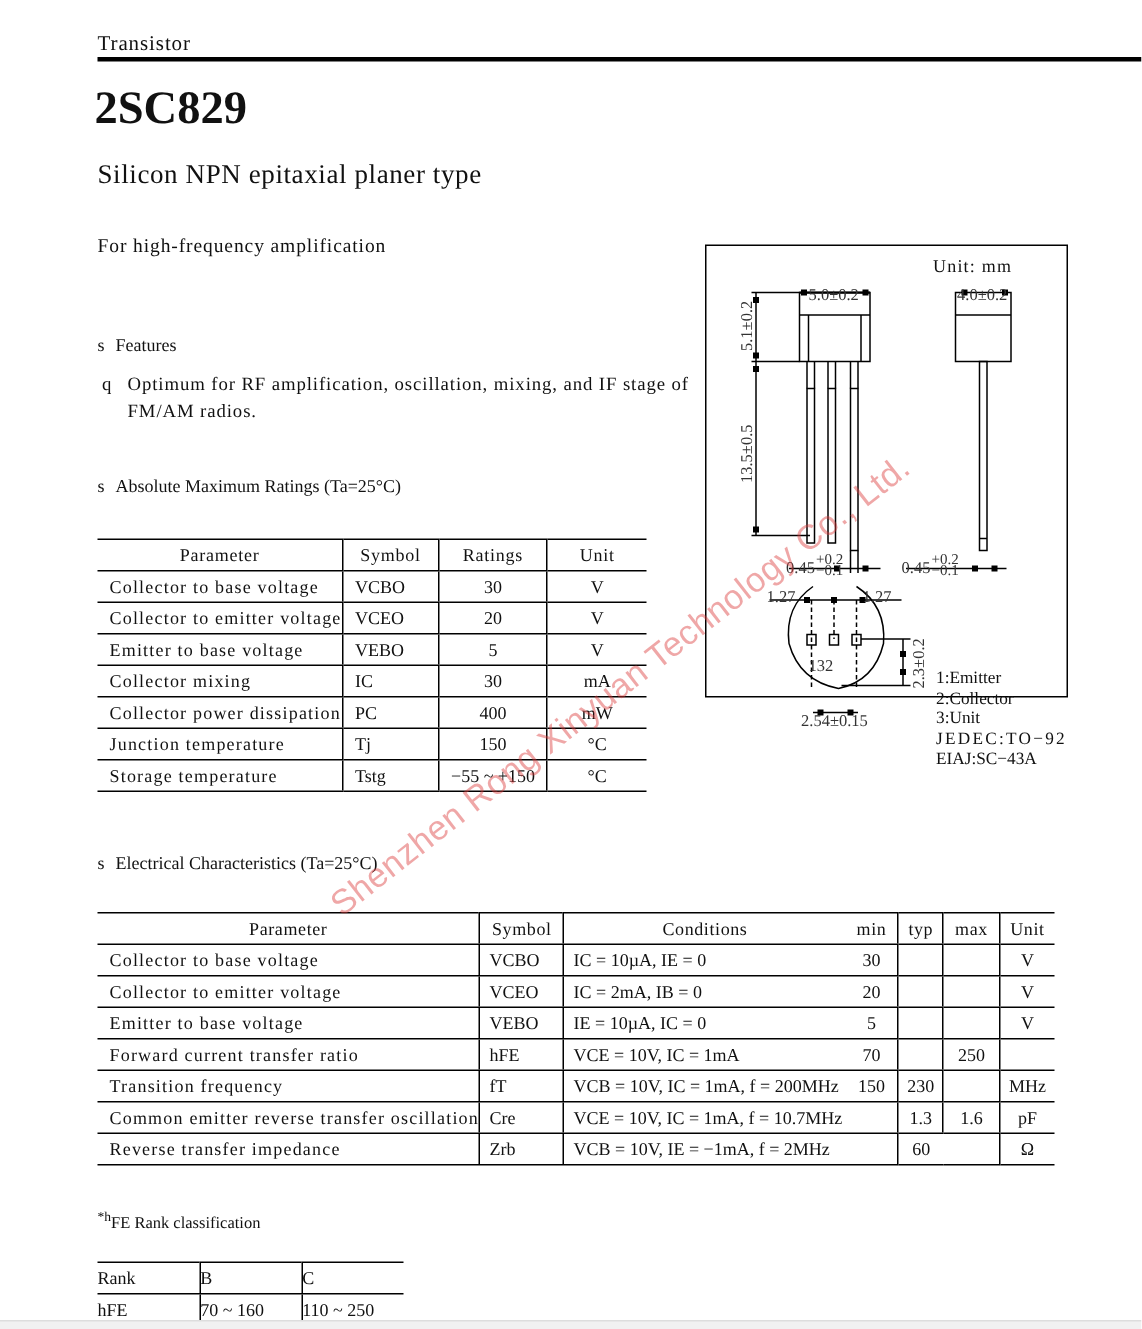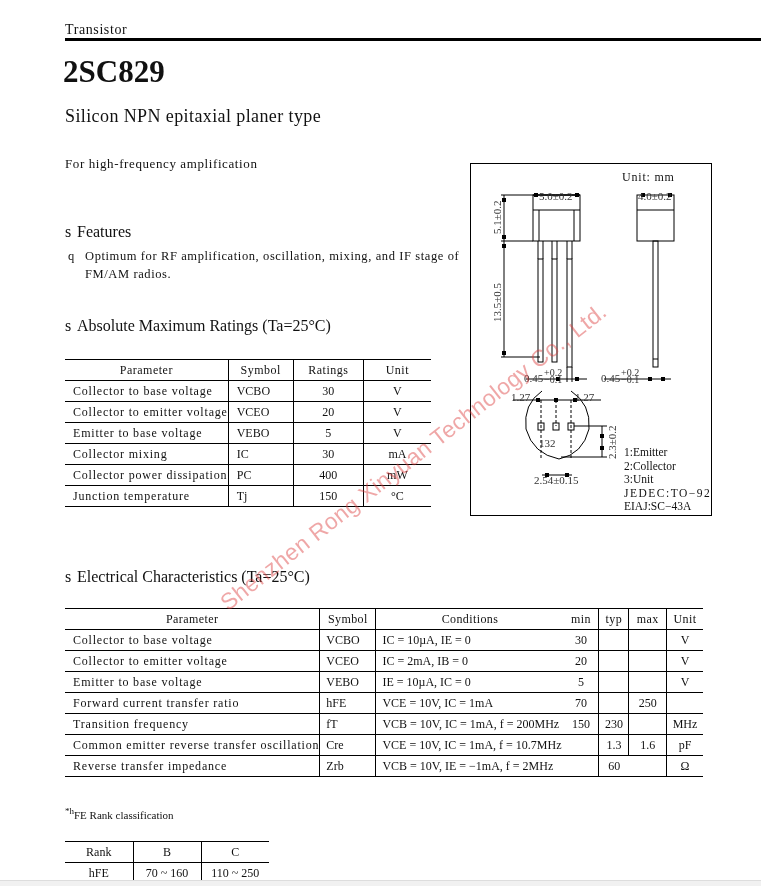--- a/index.html
+++ b/index.html
@@ -4,21 +4,21 @@
   <style>
     html, body { margin: 0; padding: 0; background: #ffffff; }
     body { width: 761px; height: 886px; position: relative; overflow: hidden;
            font-family: "Liberation Serif", "DejaVu Serif", serif; color: #111; }
     .abs { position: absolute; }
     .cat { left: 65px; top: 22px; font-size: 14px; letter-spacing: 0.6px; }
     .rule { left: 65px; top: 38px; width: 696px; height: 3px; background: #000; }
     .title { left: 63px; top: 54px; font-size: 31px; font-weight: bold; }
     .subtitle { left: 65px; top: 106px; font-size: 18px; letter-spacing: 0.4px; }
     .app { left: 65px; top: 156px; font-size: 13px; letter-spacing: 0.6px; text-align: center; }
-    .sec { font-size: 16px; }
+    .sec { font-size: 12px; }
     .sec .bullet { display:inline-block; width: 12px; }
     .feat { left: 68px; top: 247px; font-size: 12.5px; letter-spacing: 0.6px; line-height: 18px; }
     .feat .q { display:inline-block; width: 17px; vertical-align: top; }
     .feat .txt { display:inline-block; width: 375px; vertical-align: top; }
 
     table { border-collapse: collapse; position: absolute; font-size: 12px; margin-top: 14px; }
     td, th { font-weight: normal; padding: 0; height: 20px; line-height: 20px; white-space: nowrap; overflow: visible; }
     .amr { left: 65px; top: 345px; width: 366px; border-top: 1px solid #000; }
     .amr th { border-bottom: 1px solid #000; text-align: center; letter-spacing: 0.5px; }
     .amr td { border-bottom: 1px solid #000; }
@@ -32,24 +32,24 @@
     .ec td { border-bottom: 1px solid #000; }
     .ec .bl { border-left: 1px solid #000; }
     .ec td.p { padding-left: 8px; letter-spacing: 0.8px; }
     .ec td.s { padding-left: 6px; }
     .ec td.cond { padding-left: 6px; }
     .ec td.c { text-align: center; }
 
     .rank-cap { left: 65px; top: 806px; font-size: 11px; text-align: center; }
     .rank-cap sup { font-size: 9px; }
     .rank { left: 65px; top: 827px; width: 204px; border-top: 1px solid #000; }
-    .rank td { border-bottom: 1px solid #000; text-align: center; }
+    .rank td { border-bottom: 1px solid #000; }
     .rank .bl { border-left: 1px solid #000; }
 
-    .pkg { left: 470px; top: 163px; width: 242px; height: 353px; border: 1px solid #000; box-sizing: border-box; text-align: right; }
+    .pkg { left: 470px; top: 163px; width: 242px; height: 302px; border: 1px solid #000; box-sizing: border-box; text-align: right; }
     .pkg svg { position: absolute; left: 0; top: 0; }
     .pkg-unit { left: 622px; top: 170px; font-size: 12px; letter-spacing: 0.8px; }
     .pin-list { left: 624px; top: 446px; font-size: 11.5px; line-height: 13.5px; }
     .pin-list .mono { letter-spacing: 1.5px; }
 
     .watermark { left: 215px; top: 595px; transform-origin: 0 0; transform: rotate(-38deg);
                  color: rgba(220,60,60,0.45); font-family: "Liberation Sans", sans-serif; font-size: 23px;
                  white-space: nowrap; letter-spacing: 0.3px; pointer-events: none; }
     .bottom-bar { left: 0; top: 880px; width: 761px; height: 6px; background: #f1f1f1; border-top: 1px solid #ddd; }
   </style>
@@ -116,20 +116,26 @@
     <tr>
         <td class="p">Collector power dissipation</td>
         <td class="bl s">PC</td>
         <td class="bl c">400</td>
         <td class="bl c">mW</td>
       </tr>
     <tr>
         <td class="p">Junction temperature</td>
         <td class="bl s">Tj</td>
         <td class="bl c">150</td>
+        <td class="bl c">°C</td>
+      </tr>
+    <tr>
+        <td class="p">Storage temperature</td>
+        <td class="bl s">Tstg</td>
+        <td class="bl c">−55 ~ +150</td>
         <td class="bl c">°C</td>
       </tr>
   </tbody>
 </table>
 
 <div class="abs pkg">
   <svg width="242" height="353" viewBox="0 0 242 353">
     <g stroke="#000" stroke-width="1" fill="none">
 
       <rect x="62" y="31" width="47" height="46"></rect>

